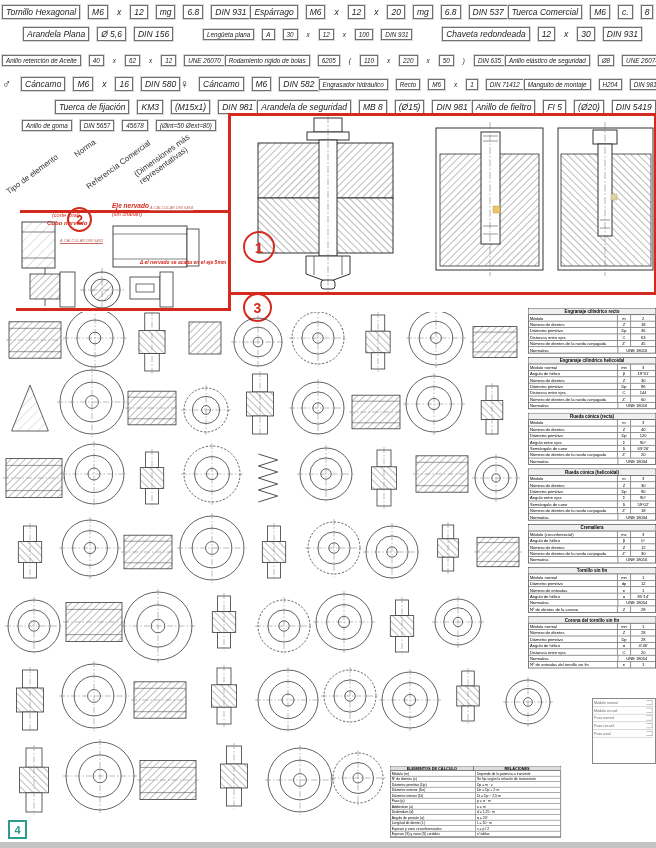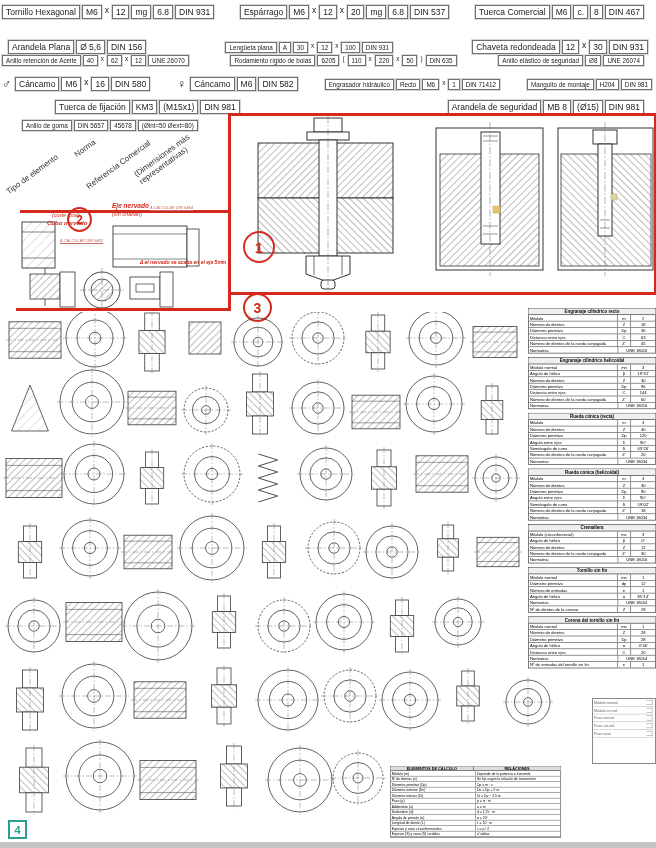--- a/index.html
+++ b/index.html
@@ -1,26 +1,26 @@
 <!DOCTYPE html>
 <html><head>
 <meta charset="utf-8">
 <style>
   html,body{margin:0;padding:0;background:#fff;font-family:"Liberation Sans",sans-serif;}
   #page{position:relative;width:656px;height:848px;background:#ffffff;overflow:hidden;}
 
   
   .hrow{position:absolute;left:0;right:0;display:flex;align-items:center;}
   .r1{top:5px;padding:0 12px 0 2px;justify-content:space-between;}
-  .r2{top:40px;padding:0 8px 0 8px;justify-content:space-between;}
+  .r2{top:27px;padding:0 14px 0 8px;justify-content:space-between;margin-left:15px;}
   .r3{top:55px;padding:0 12px 0 2px;justify-content:space-between;}
   .r4{top:77px;padding:0 4px 0 2px;justify-content:space-between;}
   .r5{top:100px;padding:0 12px 0 55px;justify-content:space-between;}
   .r6{top:120px;padding-left:22px;}
-  .grp{display:flex;align-items:flex-start;gap:2px;font-size:8.5px;color:#222;white-space:nowrap;}
+  .grp{display:flex;align-items:center;gap:8px;font-size:8.5px;color:#222;white-space:nowrap;font-style:italic;}
   .grp.sm{font-size:6.3px;}
   .tok{border:1px solid #707070;box-shadow:0 0 0 1px #d8d8d8;padding:1px 3px;background:#fff;}
   .plain{padding:0 1px;}
   .sym{font-size:12px;margin-right:2px;color:#111;}
 
   
   .rot{position:absolute;transform:rotate(-36deg);transform-origin:0 100%;font-size:8px;color:#333;white-space:pre-line;line-height:9px;}
 
   
   .redline{position:absolute;background:#d42a1e;}
@@ -202,20 +202,26 @@
           <span class="tok">Tuerca de fijación</span>
           <span class="tok">KM3</span>
           <span class="tok">(M15x1)</span>
           <span class="tok">DIN 981</span>
         </div>
         <div class="grp">
           <span class="tok">Arandela de seguridad</span>
           <span class="tok">MB 8</span>
           <span class="tok">(Ø15)</span>
           <span class="tok">DIN 981</span>
+        </div>
+        <div class="grp">
+          <span class="tok">Anillo de fieltro</span>
+          <span class="tok">FI 5</span>
+          <span class="tok">(Ø20)</span>
+          <span class="tok">DIN 5419</span>
         </div>
       </div>
       <div class="hrow r6">
         <div class="grp sm">
           <span class="tok">Anillo de goma</span>
           <span class="tok">DIN 5657</span>
           <span class="tok">45678</span>
           <span class="tok">(Øint=50 Øext=80)</span>
         </div>
       </div>

